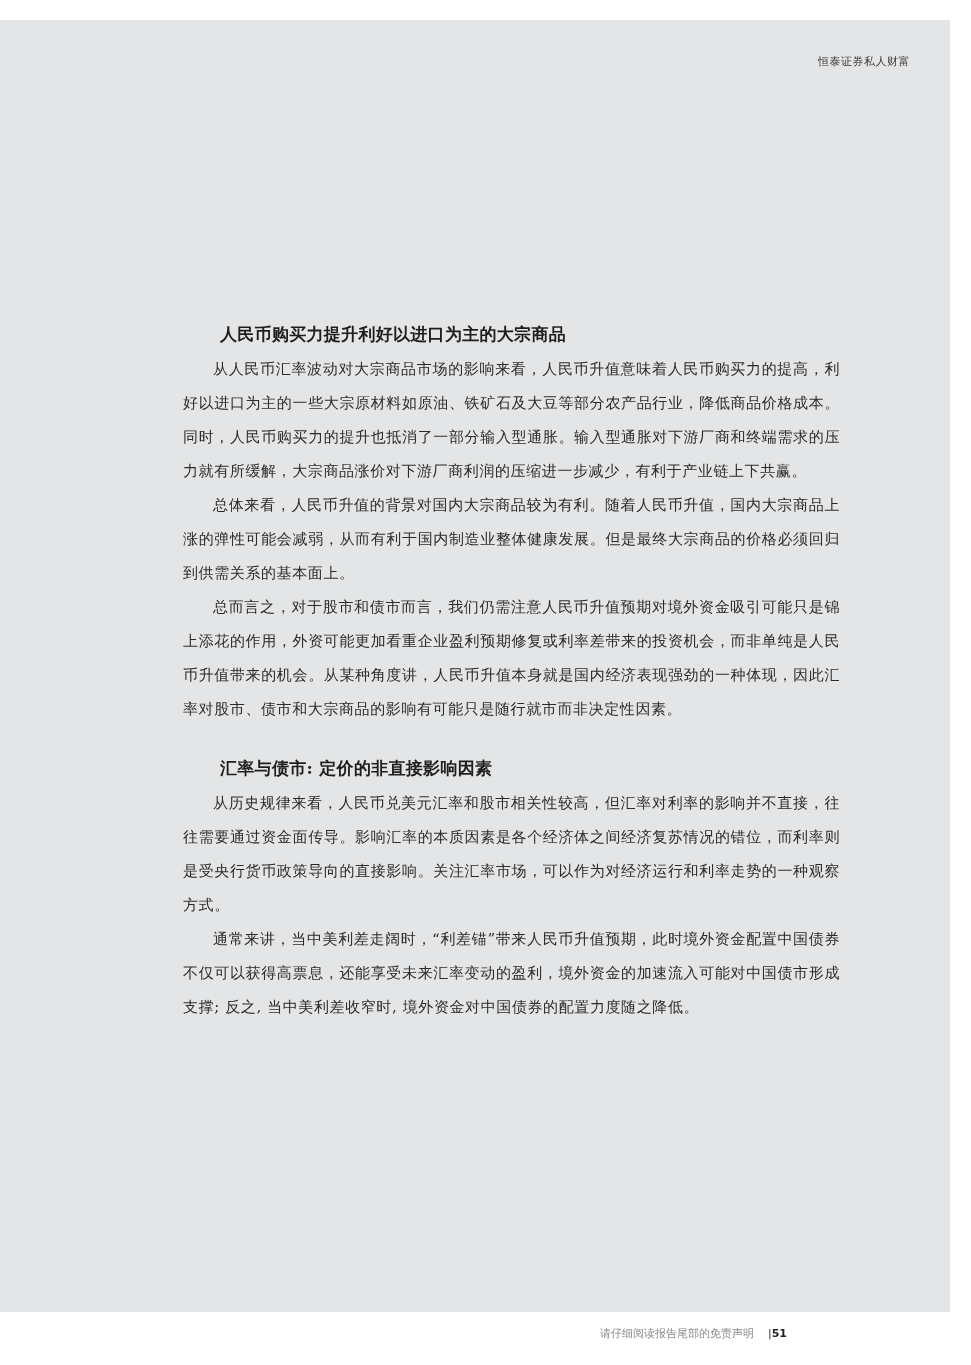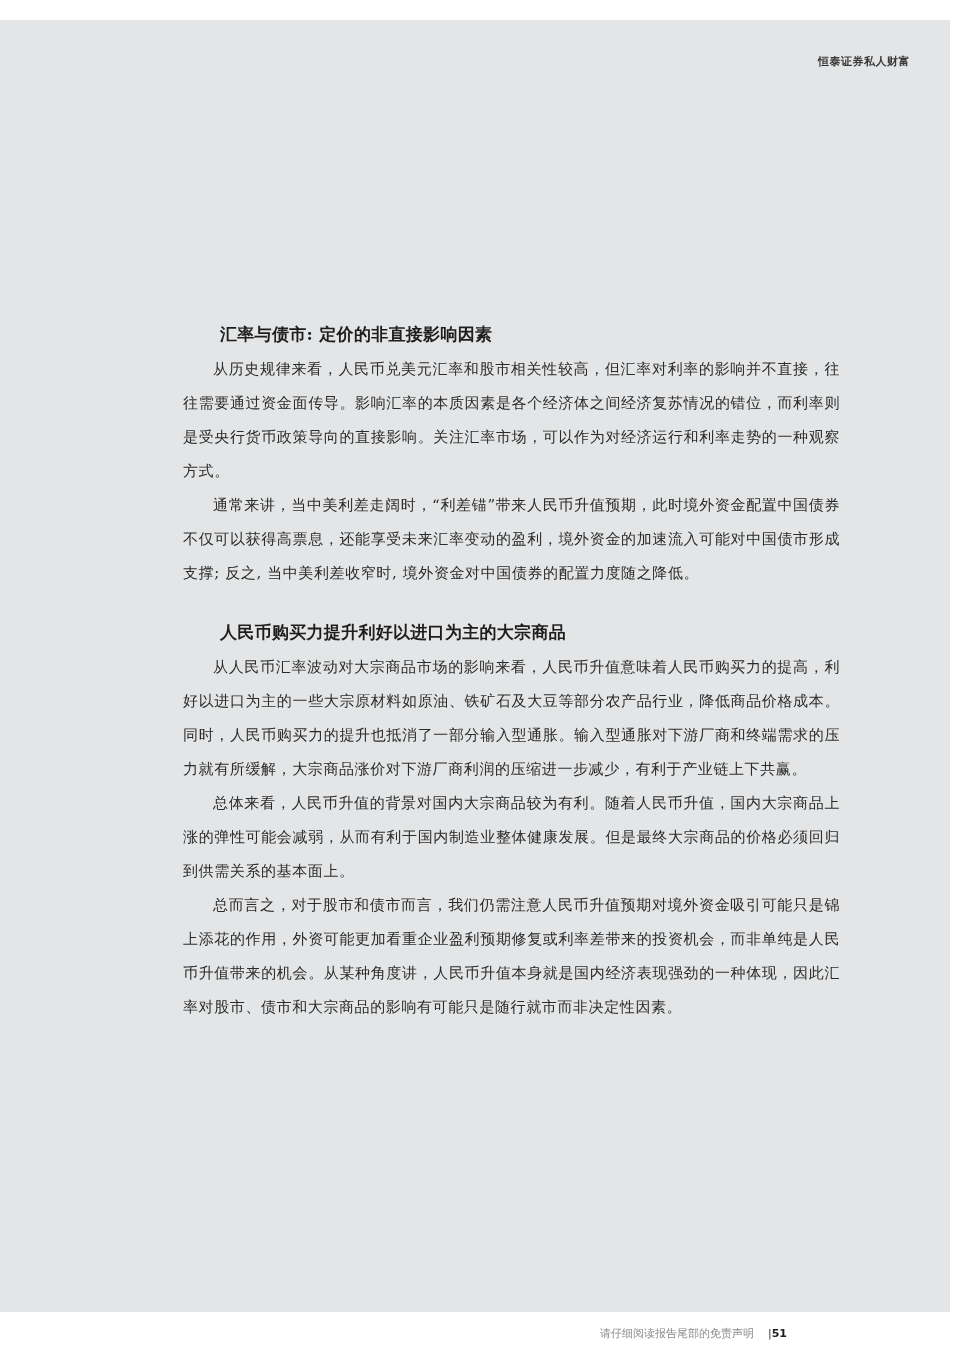--- a/index.html
+++ b/index.html
@@ -7,21 +7,21 @@
     width: 971px; height: 1365px; background: #ffffff;
     position: relative; overflow: hidden;
     font-family: "DejaVu Sans", "Liberation Sans", sans-serif;
   }
   .panel {
     position: absolute; left: 0; top: 20px; width: 950px; height: 1292px;
     background: #e4e5e6;
   }
   .brand {
     position: absolute; top: 54px; left: 760px; width: 150px;
-    text-align: right; font-size: 11px; color: #3a3a3a; letter-spacing: 0.5px; font-weight: bold;
+    text-align: right; font-size: 11px; color: #3a3a3a; letter-spacing: 0.5px;
   }
   .content {
     position: absolute; left: 183px; top: 320px; width: 657px;
     color: #2b2b2b;
   }
   .heading {
     font-family: "DejaVu Serif", "Liberation Serif", serif;
     font-weight: bold; font-size: 17px; color: #1e1e1e;
     margin: 0 0 4px 37px; line-height: 28px; letter-spacing: 0.3px;
   }
@@ -40,27 +40,27 @@
 </style>
 </head>
 <body>
 
 <div class="panel"></div>
 
 <div class="brand">恒泰证券私人财富</div>
 
 <div class="content">
   <div class="section">
-    <h2 class="heading">汇率与债市: 定价的非直接影响因素</h2>
-    <p class="para">从历史规律来看，人民币兑美元汇率和股市相关性较高，但汇率对利率的影响并不直接，往往需要通过资金面传导。影响汇率的本质因素是各个经济体之间经济复苏情况的错位，而利率则是受央行货币政策导向的直接影响。关注汇率市场，可以作为对经济运行和利率走势的一种观察方式。</p>
-    <p class="para">通常来讲，当中美利差走阔时，“利差锚”带来人民币升值预期，此时境外资金配置中国债券不仅可以获得高票息，还能享受未来汇率变动的盈利，境外资金的加速流入可能对中国债市形成支撑; 反之, 当中美利差收窄时, 境外资金对中国债券的配置力度随之降低。</p>
-  </div>
-  <div class="section">
     <h2 class="heading">人民币购买力提升利好以进口为主的大宗商品</h2>
     <p class="para">从人民币汇率波动对大宗商品市场的影响来看，人民币升值意味着人民币购买力的提高，利好以进口为主的一些大宗原材料如原油、铁矿石及大豆等部分农产品行业，降低商品价格成本。同时，人民币购买力的提升也抵消了一部分输入型通胀。输入型通胀对下游厂商和终端需求的压力就有所缓解，大宗商品涨价对下游厂商利润的压缩进一步减少，有利于产业链上下共赢。</p>
     <p class="para">总体来看，人民币升值的背景对国内大宗商品较为有利。随着人民币升值，国内大宗商品上涨的弹性可能会减弱，从而有利于国内制造业整体健康发展。但是最终大宗商品的价格必须回归到供需关系的基本面上。</p>
     <p class="para">总而言之，对于股市和债市而言，我们仍需注意人民币升值预期对境外资金吸引可能只是锦上添花的作用，外资可能更加看重企业盈利预期修复或利率差带来的投资机会，而非单纯是人民币升值带来的机会。从某种角度讲，人民币升值本身就是国内经济表现强劲的一种体现，因此汇率对股市、债市和大宗商品的影响有可能只是随行就市而非决定性因素。</p>
+  </div>
+  <div class="section">
+    <h2 class="heading">汇率与债市: 定价的非直接影响因素</h2>
+    <p class="para">从历史规律来看，人民币兑美元汇率和股市相关性较高，但汇率对利率的影响并不直接，往往需要通过资金面传导。影响汇率的本质因素是各个经济体之间经济复苏情况的错位，而利率则是受央行货币政策导向的直接影响。关注汇率市场，可以作为对经济运行和利率走势的一种观察方式。</p>
+    <p class="para">通常来讲，当中美利差走阔时，“利差锚”带来人民币升值预期，此时境外资金配置中国债券不仅可以获得高票息，还能享受未来汇率变动的盈利，境外资金的加速流入可能对中国债市形成支撑; 反之, 当中美利差收窄时, 境外资金对中国债券的配置力度随之降低。</p>
   </div>
 </div>
 
 <div class="footer">
   <span>请仔细阅读报告尾部的免责声明</span><span class="sep">|</span><span class="page">51</span>
 </div>
 
 </body></html>

